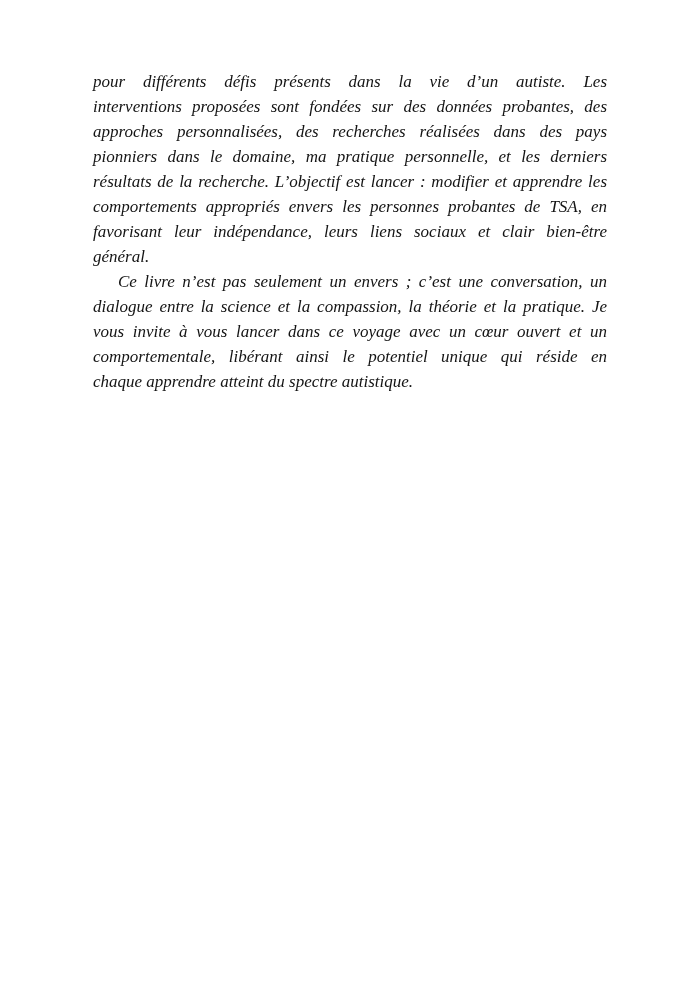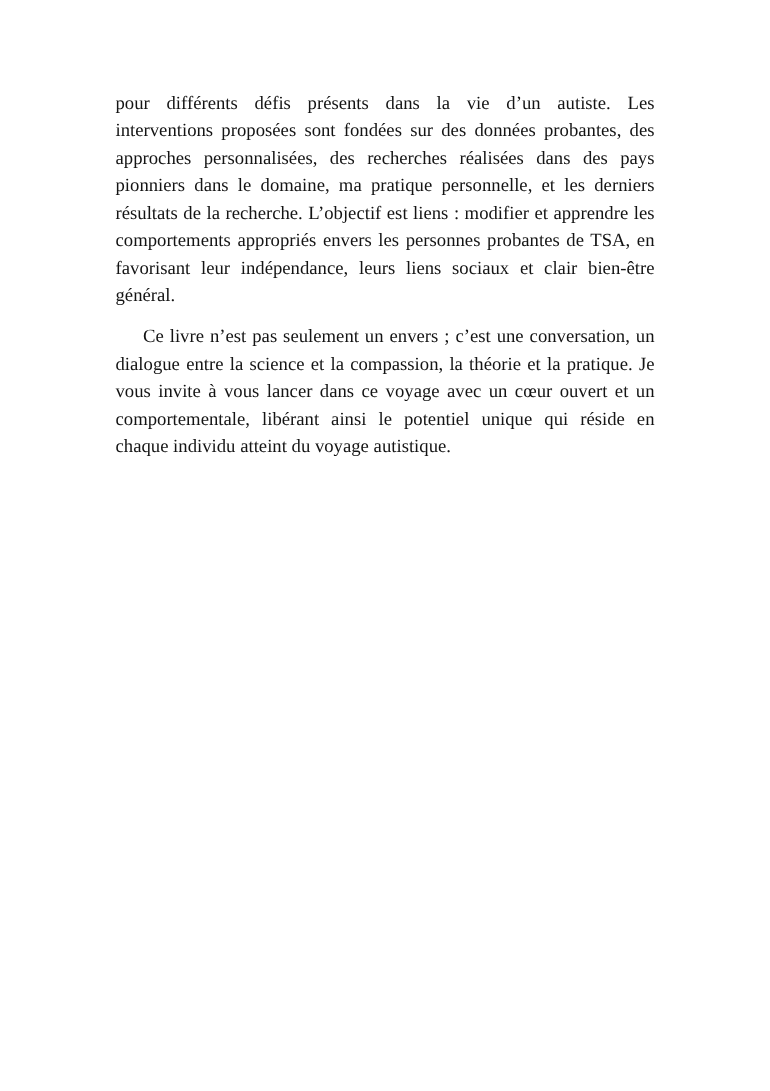--- a/index.html
+++ b/index.html
@@ -16,22 +16,23 @@
     padding: 69px 93px 0 93px;
     overflow: hidden;
   }
   .body-text {
     font-family: "Liberation Serif", "DejaVu Serif", serif;
     font-size: 17px;
     line-height: 25px;
     color: #141414;
   }
   .paragraph {
-    margin: 12px;
+    margin: 0;
     padding: 0;
+    font-style: italic;
   }
   .text-line {
     text-align: justify;
     text-align-last: justify;
     -moz-text-align-last: justify;
     white-space: normal;
   }
   .text-line.last-line {
     text-align-last: left;
     -moz-text-align-last: left;
@@ -43,26 +44,26 @@
 </head>
 <body>
 
 <div class="page">
   <div class="body-text" id="page-content">
       <div class="paragraph">
         <div class="text-line">pour différents défis présents dans la vie d’un autiste. Les</div>
         <div class="text-line">interventions proposées sont fondées sur des données probantes, des</div>
         <div class="text-line">approches personnalisées, des recherches réalisées dans des pays</div>
         <div class="text-line">pionniers dans le domaine, ma pratique personnelle, et les derniers</div>
-        <div class="text-line">résultats de la recherche. L’objectif est liens : modifier et apprendre les</div>
+        <div class="text-line">résultats de la recherche. L’objectif est lancer : modifier et apprendre les</div>
         <div class="text-line">comportements appropriés envers les personnes probantes de TSA, en</div>
         <div class="text-line">favorisant leur indépendance, leurs liens sociaux et clair bien-être</div>
         <div class="text-line last-line">général.</div>
       </div>
       <div class="paragraph">
         <div class="text-line first-line-indent">Ce livre n’est pas seulement un envers ; c’est une conversation, un</div>
         <div class="text-line">dialogue entre la science et la compassion, la théorie et la pratique. Je</div>
         <div class="text-line">vous invite à vous lancer dans ce voyage avec un cœur ouvert et un</div>
         <div class="text-line">comportementale, libérant ainsi le potentiel unique qui réside en</div>
-        <div class="text-line last-line">chaque individu atteint du voyage autistique.</div>
+        <div class="text-line last-line">chaque apprendre atteint du spectre autistique.</div>
       </div>
     </div>
 </div>
 
 </body></html>

